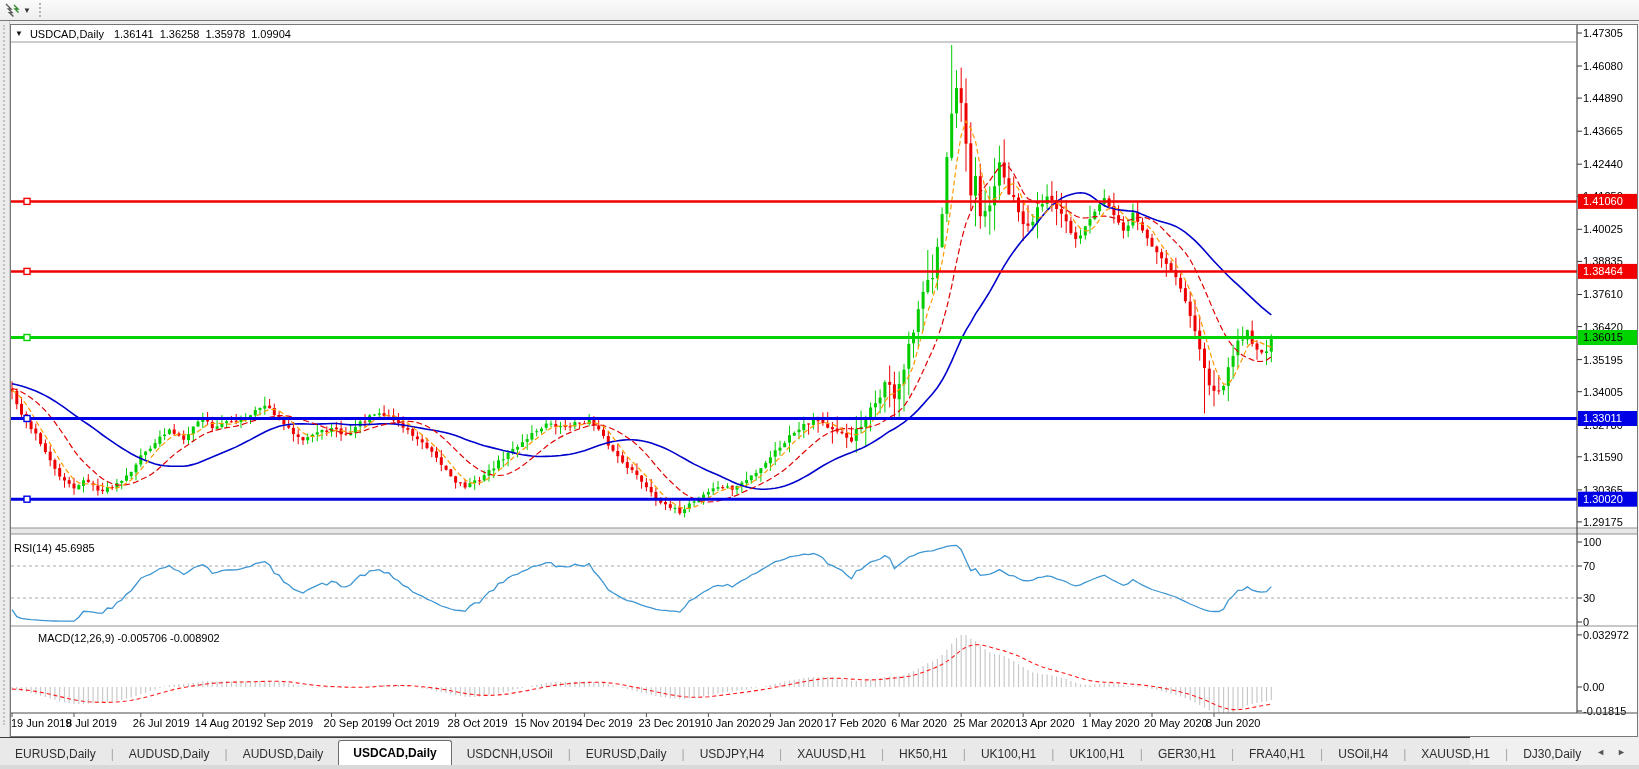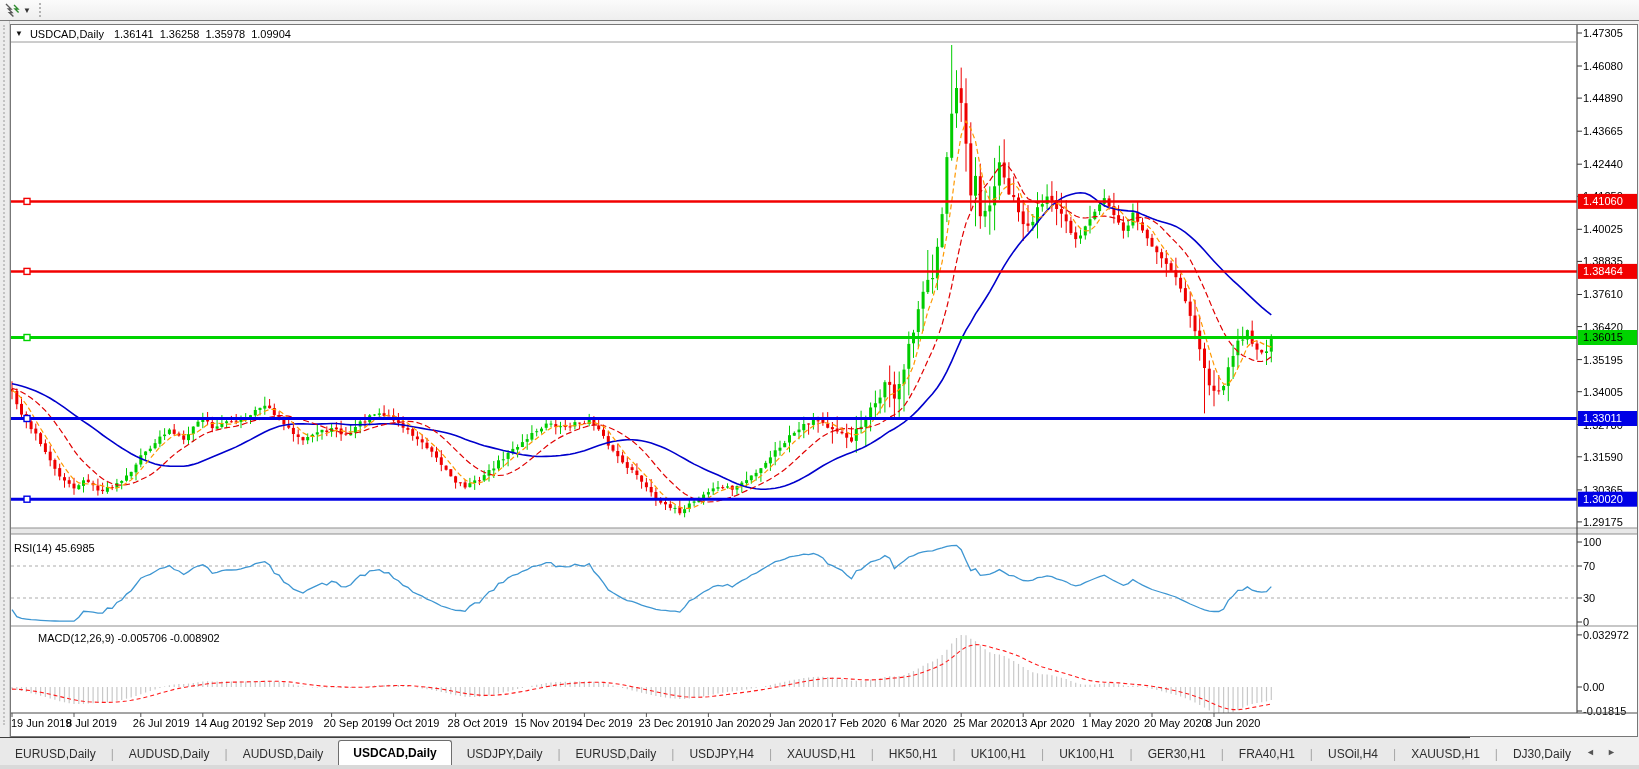--- a/index.html
+++ b/index.html
@@ -1053,21 +1053,21 @@
 
 <div class="tabbar">
   <span class="tab-lead"></span>
   <span id="tabs-holder" style="display:flex;align-items:flex-end;">
       <span class="tab">EURUSD,Daily</span>
       <span class="tab-div">|</span>
       <span class="tab">AUDUSD,Daily</span>
       <span class="tab-div">|</span>
       <span class="tab">AUDUSD,Daily</span>
       <span class="tab active">USDCAD,Daily</span>
-      <span class="tab">USDJPY,Daily</span>
+      <span class="tab">USDCNH,USOil</span>
       <span class="tab-div">|</span>
       <span class="tab">EURUSD,Daily</span>
       <span class="tab-div">|</span>
       <span class="tab">USDJPY,H4</span>
       <span class="tab-div">|</span>
       <span class="tab">XAUUSD,H1</span>
       <span class="tab-div">|</span>
       <span class="tab">HK50,H1</span>
       <span class="tab-div">|</span>
       <span class="tab">UK100,H1</span>

